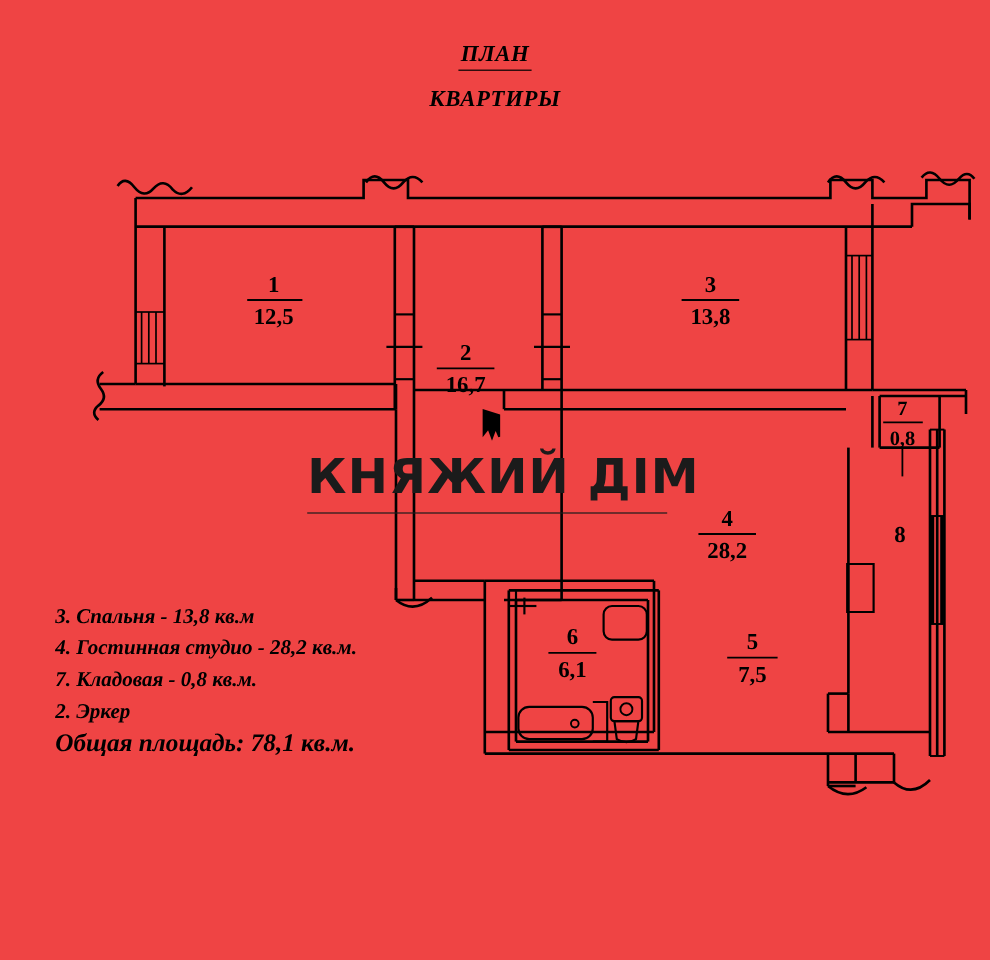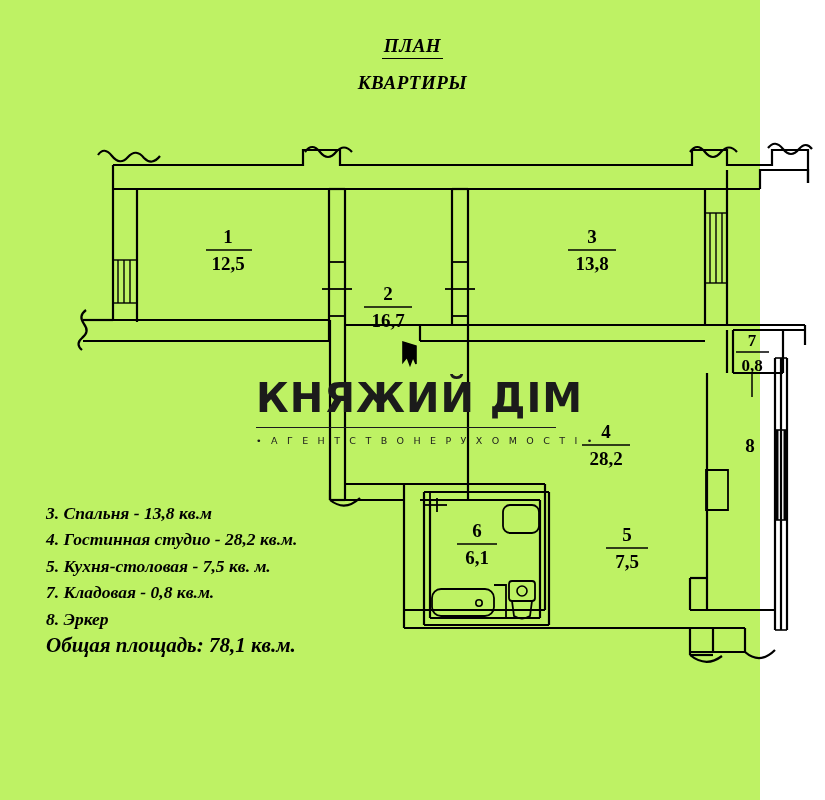--- a/index.html
+++ b/index.html
@@ -12,23 +12,23 @@
     width: 825px;
     height: 800px;
     position: relative;
     overflow: hidden;
     font-family: "Liberation Serif", "DejaVu Serif", serif;
     color: #000000;
   }
   #page {
     position: absolute;
     left: 0; top: 0;
-    width: 760px;
+    width: 825px;
     height: 800px;
-    background: #bef264;
+    background: #ef4444;
     text-decoration: underline;
   }
   
   .title-block {
     position: absolute;
     left: 0;
     top: 36px;
     width: 825px;
     text-align: center;
     line-height: 1.08;
@@ -365,25 +365,23 @@
 
         <text class="rm-num" x="750" y="452" font-size="19" text-anchor="middle">8</text>
       </g>
 
     </g>
   </svg>
 
   <div class="watermark">
     <div class="wm-main">КНЯЖИЙ ДІМ</div>
     <div class="wm-rule"></div>
-    <div class="wm-sub">• А Г Е Н Т С Т В О   Н Е Р У Х О М О С Т І •</div>
   </div>
 
   <div class="legend">
     <div class="legend-item">3. Спальня - 13,8 кв.м</div>
     <div class="legend-item">4. Гостинная студио - 28,2 кв.м.</div>
-    <div class="legend-item">5. Кухня-столовая - 7,5 кв. м.</div>
     <div class="legend-item">7. Кладовая - 0,8 кв.м.</div>
-    <div class="legend-item">8. Эркер</div>
+    <div class="legend-item">2. Эркер</div>
     <div class="legend-total">Общая площадь:  78,1 кв.м.</div>
   </div>
 
 </div>
 
 </body></html>

